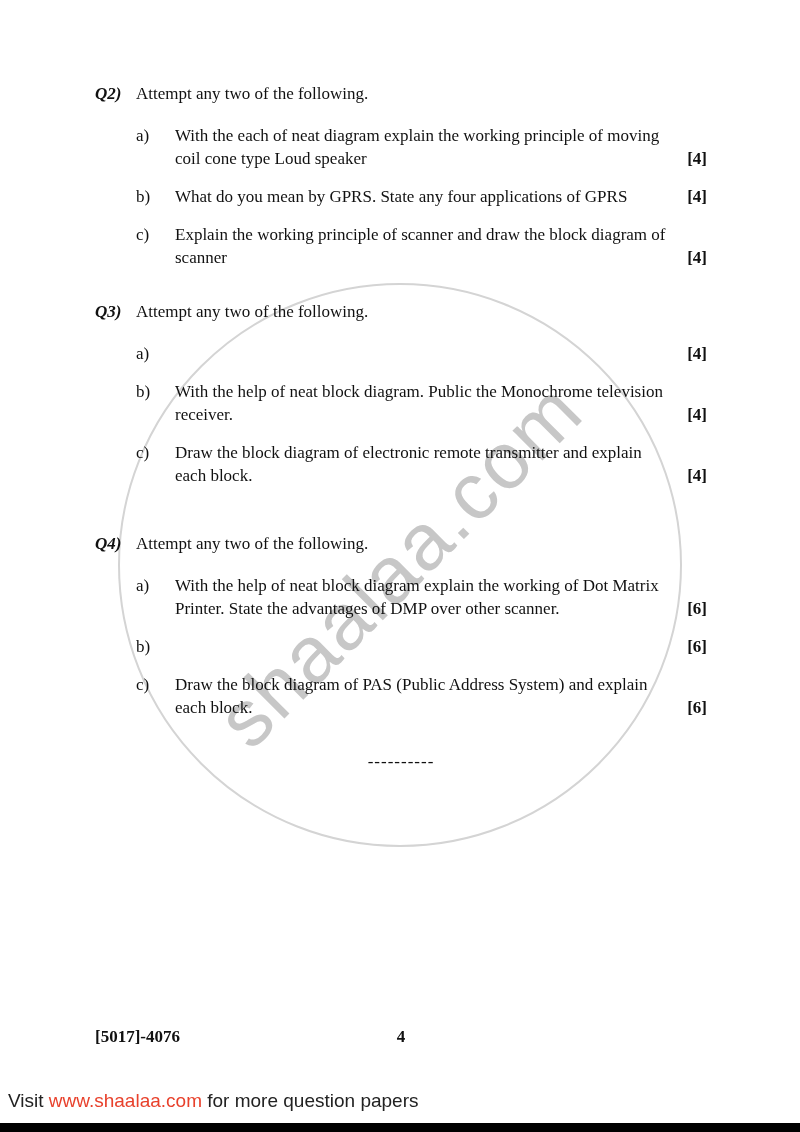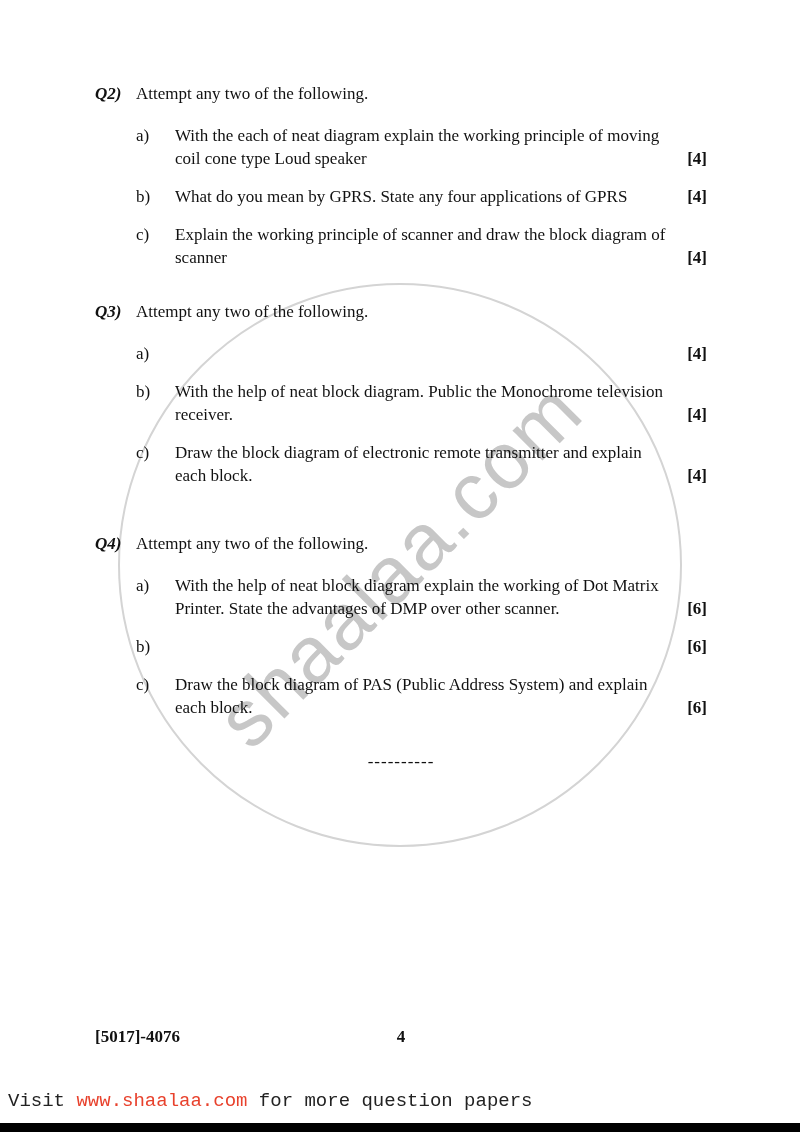--- a/index.html
+++ b/index.html
@@ -103,21 +103,21 @@
     text-align: center;
     top: 0;
   }
 
   
   .bottom-note {
     position: absolute;
     left: 8px;
     top: 1090px;
     z-index: 1;
-    font-family: Liberation Mono, monospace;
+    font-family: Liberation Sans, sans-serif;
     font-size: 19px;
     color: #222222;
   }
   .bottom-note .site-link {
     text-decoration: none;
     cursor: pointer;
   }
   .bottom-rule {
     position: absolute;
     left: 0;

